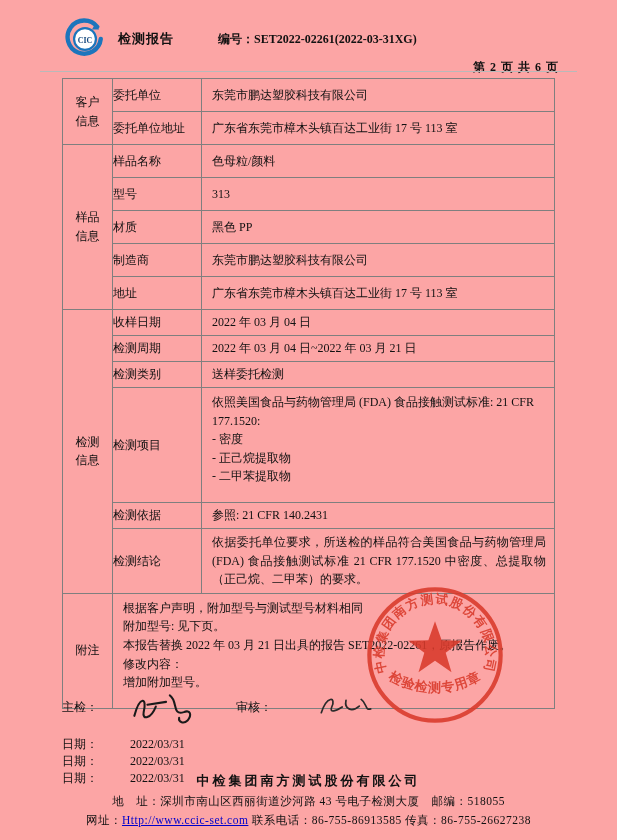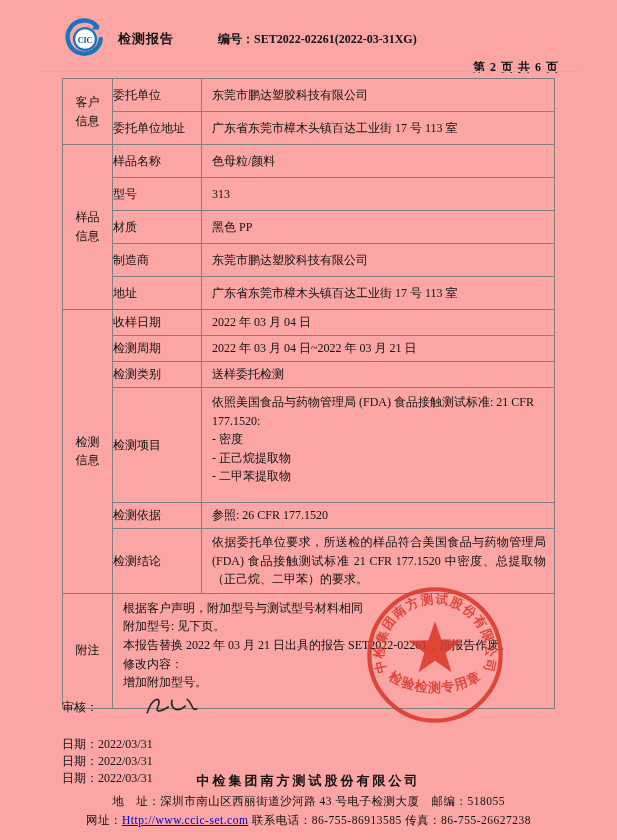--- a/index.html
+++ b/index.html
@@ -66,21 +66,21 @@
   .sig-row { position: absolute; left: 0; right: 0; display: flex; }
   .sig-row.names { top: 18px; height: 42px; align-items: center; }
   .sig-row.dates { top: 68px; flex-direction: column; }
   .sig-col { display: flex; align-items: center; }
   .sig-col.c1 { width: 174px; }
   .sig-col.c2 { width: 184px; }
   .sig-col.c3 { width: 135px; }
   .sig-label { flex: 0 0 auto; }
   .sig-ink { flex: 1; display: flex; justify-content: center; }
   .sig-ink svg { display: block; }
-  .date-val { }
+  .date-val { margin-left: 32px; }
 
   
   .seal {
     position: absolute; left: 360px; top: 580px;
     width: 150px; height: 150px;
     opacity: 0.88; z-index: 5; pointer-events: none;
   }
   .sig-over { position: relative; z-index: 6; }
 
   
@@ -166,40 +166,52 @@
     <tr class="h89">
       <td class="lbl">检测项目</td>
       <td class="val ml">依照美国食品与药物管理局 (FDA) 食品接触测试标准: 21 CFR
 177.1520:
 - 密度
 - 正己烷提取物
 - 二甲苯提取物</td>
     </tr>
     <tr class="h26">
       <td class="lbl">检测依据</td>
-      <td class="val">参照: 26 CFR 177.1520</td>
+      <td class="val">参照: 21 CFR 140.2431</td>
     </tr>
     <tr class="h56">
       <td class="lbl">检测结论</td>
       <td class="val justify">依据委托单位要求，所送检的样品符合美国食品与药物管理局 (FDA) 食品接触测试标准 21 CFR 177.1520 中密度、总提取物（正己烷、二甲苯）的要求。</td>
     </tr>
 
     <tr class="h92">
       <td class="grp">附注</td>
       <td class="val ml" colspan="2">根据客户声明，附加型号与测试型号材料相同
 附加型号: 见下页。
 本报告替换 2022 年 03 月 21 日出具的报告 SET2022-02261，原报告作废。
 修改内容：
 增加附加型号。</td>
     </tr>
   </tbody>
     </table>
 
   <div class="sig-area">
     <div class="sig-row names">
+      <div class="sig-col c1">
+        <span class="sig-label">主检：</span>
+        <span class="sig-ink">
+          <svg width="88" height="42" viewBox="0 0 90 45">
+            <g fill="none" stroke="#1a1a1a" stroke-width="2.2" stroke-linecap="round">
+              <path d="M10 32 C16 10, 24 12, 20 28 C18 37, 28 35, 33 22"></path>
+              <path d="M24 20 L44 17"></path>
+              <path d="M48 10 C57 16, 50 32, 63 28 C70 25, 72 31, 67 37 C63 41, 57 39, 58 34"></path>
+            </g>
+          </svg>
+        </span>
+      </div>
       <div class="sig-col c2">
         <span class="sig-label">审核：</span>
         <span class="sig-ink">
           <svg width="76" height="38" viewBox="0 0 80 40">
             <g fill="none" stroke="#2a2a2a" stroke-width="1.8" stroke-linecap="round">
               <path d="M14 26 C20 8, 30 9, 25 20 C22 27, 30 24, 36 20"></path>
               <path d="M40 13 C38 22, 46 26, 54 19"></path>
               <path d="M56 12 C62 16, 60 24, 66 22"></path>
             </g>
           </svg>

